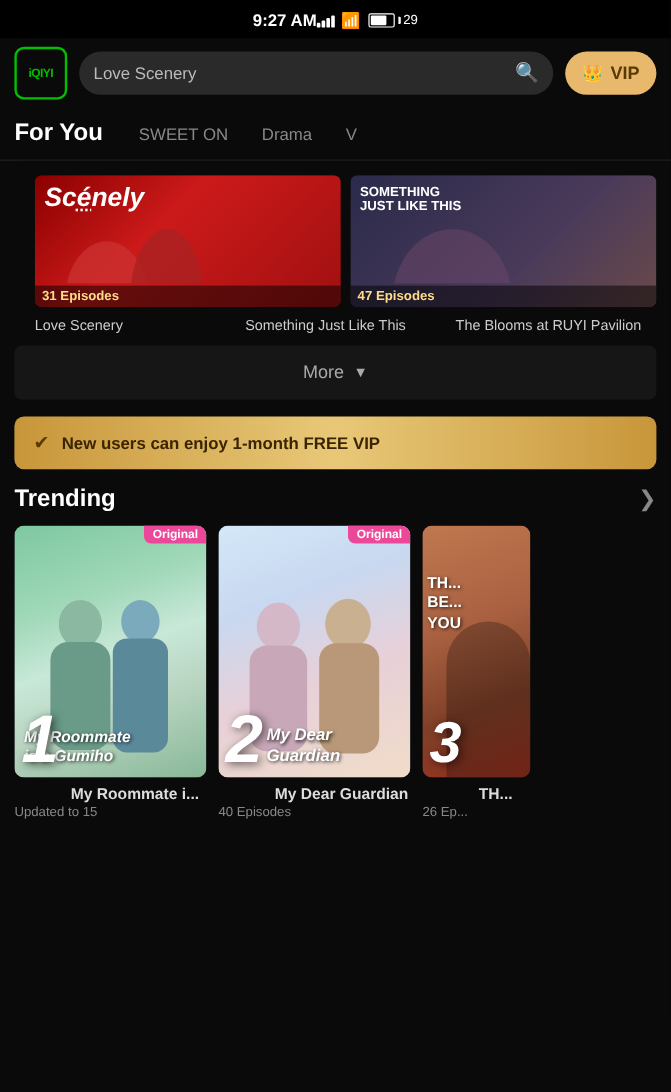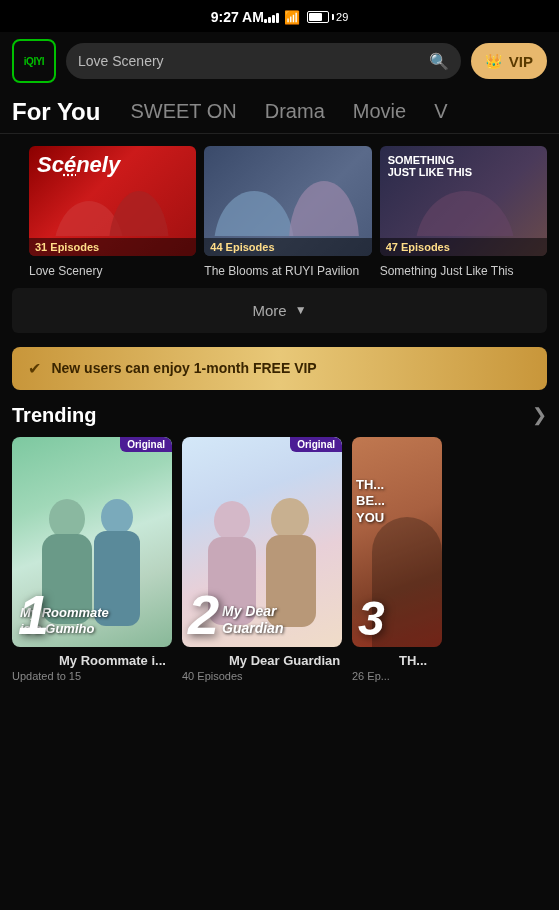--- a/index.html
+++ b/index.html
@@ -147,31 +147,31 @@
       display: flex;
       align-items: center;
       padding: 0 12px;
       border-bottom: 1px solid #222;
       height: 44px;
       gap: 0;
       overflow: hidden;
     }
     .nav-tab {
       padding: 0 14px;
-      font-size: 20px;
+      font-size: 14px;
       color: #888;
       white-space: nowrap;
       height: 44px;
       display: flex;
       align-items: center;
       cursor: pointer;
     }
     .nav-tab.active {
       color: #fff;
-      font-size: 24px;
+      font-size: 20px;
       font-weight: 800;
       padding-left: 0;
       padding-right: 16px;
     }
 
     
     .featured-section {
       padding: 12px 12px 8px;
       background: #0a0a0a;
       margin-left: 17px;
@@ -349,21 +349,21 @@
       background: linear-gradient(160deg, #c07850 0%, #a86040 40%, #804028 70%, #983020 100%);
       width: 100%;
       height: 100%;
       position: absolute;
       top: 0; left: 0;
     }
     .original-badge {
       position: absolute;
       top: 0;
       right: 0;
-      background: #4c1d95;
+      background: #ec4899;
       color: #fff;
       font-size: 10px;
       font-weight: 700;
       padding: 2px 7px;
       border-radius: 0 8px 0 6px;
     }
     .rank-number {
       position: absolute;
       bottom: 0;
       left: 0;
@@ -431,23 +431,20 @@
   <div class="nav-tab active">
     <span>For You</span>
   </div>
   <div class="nav-tab">
     <span>SWEET ON</span>
   </div>
   <div class="nav-tab">
     <span>Drama</span>
   </div>
   <div class="nav-tab">
-    <span>Movie</span>
-  </div>
-  <div class="nav-tab">
     <span>V</span>
   </div>
 </div>
 
 <div class="featured-section">
   <div class="featured-row">
 
     <div class="featured-card">
       <div class="card-thumb">
         <div class="card1-bg"></div>
@@ -459,53 +456,41 @@
         <div style="position:absolute;bottom:20px;left:0;right:0;height:60px;overflow:hidden;">
           <svg viewBox="0 0 170 60" width="170" height="60" style="position:absolute;bottom:0;left:0;">
             <ellipse cx="60" cy="75" rx="35" ry="50" fill="#cc3333" opacity="0.7"></ellipse>
             <ellipse cx="110" cy="70" rx="30" ry="55" fill="#aa2222" opacity="0.8"></ellipse>
           </svg>
         </div>
         <div class="episodes-badge">31 Episodes</div>
       </div>
     </div>
 
-    <div class="featured-card">
-      <div class="card-thumb">
-        <div class="card2-bg"></div>
-        <div style="position:absolute;bottom:20px;left:0;right:0;height:70px;">
-          <svg viewBox="0 0 170 70" width="170" height="70">
-            <ellipse cx="50" cy="80" rx="40" ry="55" fill="#7799bb" opacity="0.7"></ellipse>
-            <ellipse cx="120" cy="75" rx="35" ry="60" fill="#9988aa" opacity="0.7"></ellipse>
-          </svg>
-        </div>
-        <div class="episodes-badge">44 Episodes</div>
-      </div>
-    </div>
 
     <div class="featured-card">
       <div class="card-thumb">
         <div class="card3-bg"></div>
         <div class="card3-title-overlay">
           <div style="font-size:11px;font-weight:900;line-height:1.1;text-transform:uppercase;">SOMETHING<br>JUST LIKE THIS</div>
         </div>
         <div style="position:absolute;bottom:20px;left:0;right:0;height:60px;">
           <svg viewBox="0 0 170 60" width="170" height="60">
             <ellipse cx="85" cy="75" rx="50" ry="60" fill="#664466" opacity="0.6"></ellipse>
           </svg>
         </div>
         <div class="episodes-badge">47 Episodes</div>
       </div>
     </div>
   </div>
 
   <div class="featured-titles">
     <div class="featured-title-text">Love Scenery</div>
+    <div class="featured-title-text">Something Just Like This</div>
     <div class="featured-title-text">The Blooms at RUYI Pavilion</div>
-    <div class="featured-title-text">Something Just Like This</div>
   </div>
 </div>
 
 <div class="more-btn">
   <span class="more-label">More</span>
   <span class="chevron-down">▼</span>
 </div>
 
 <div class="vip-banner">
   <span class="vip-banner-icon">✔</span>

